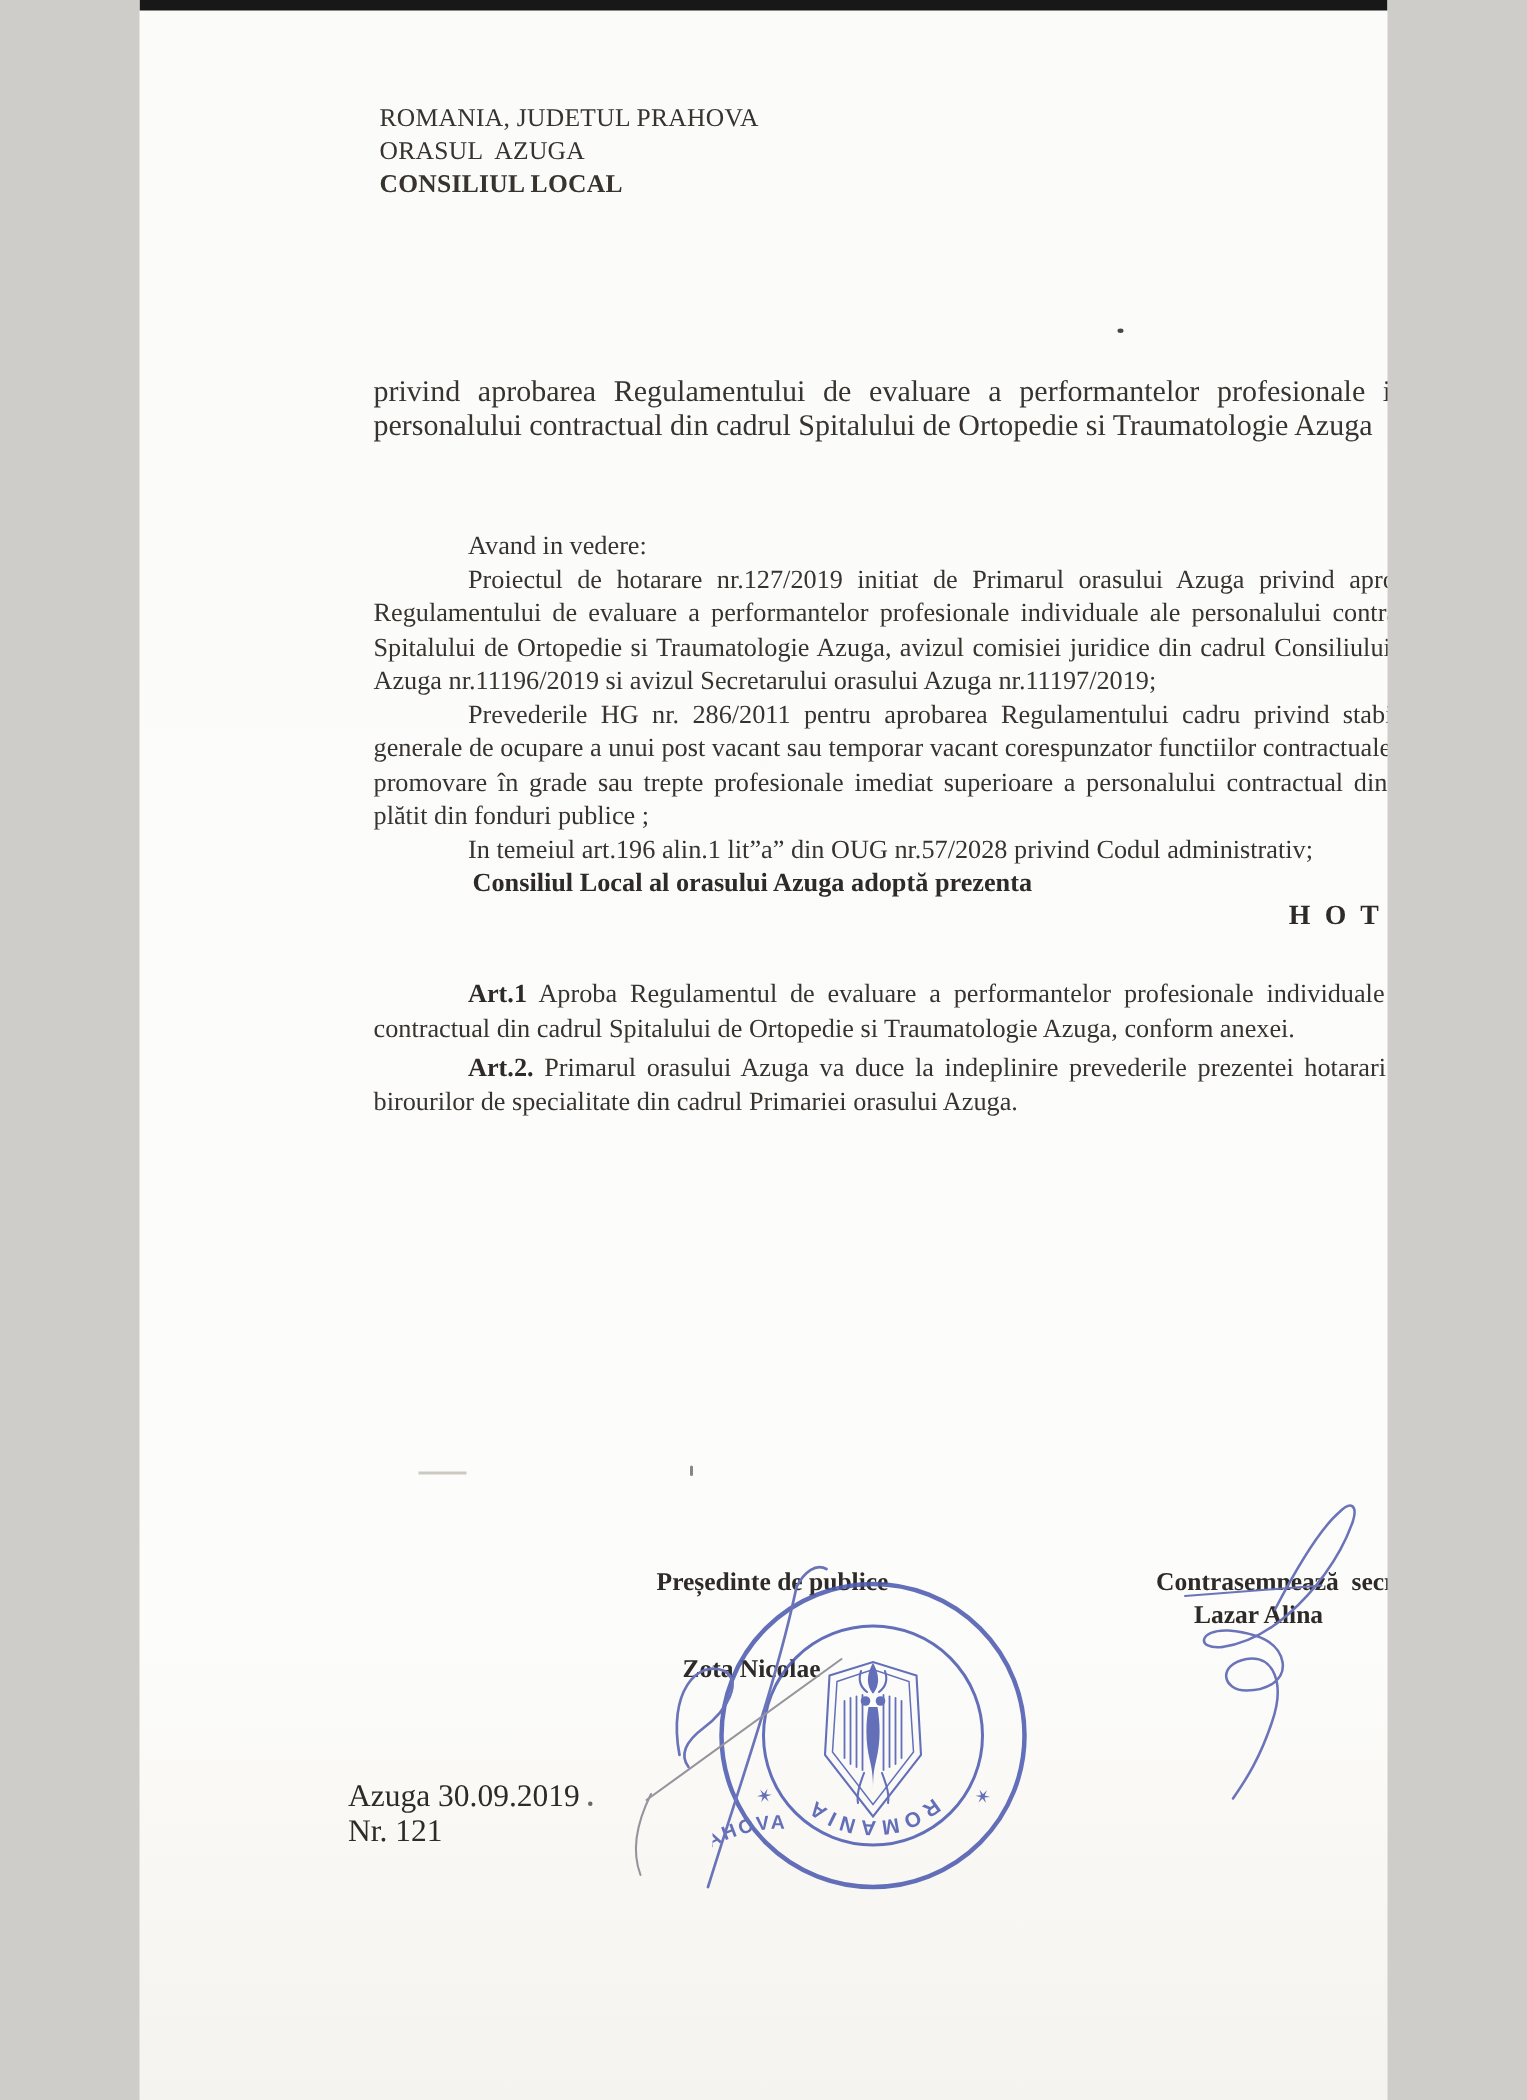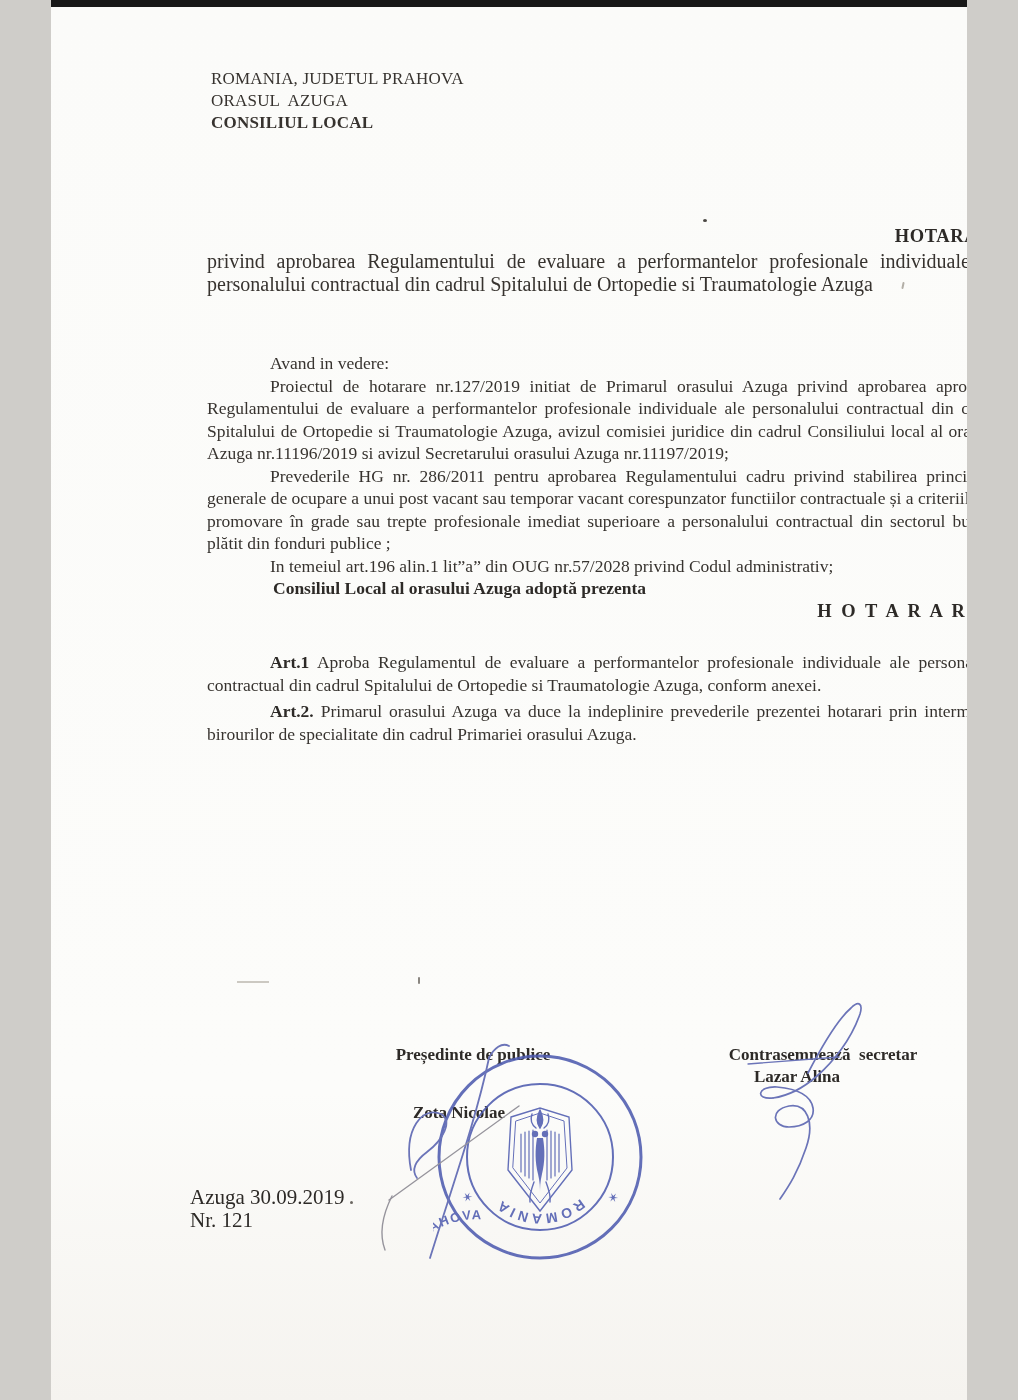--- a/index.html
+++ b/index.html
@@ -1,18 +1,18 @@
 <!DOCTYPE html>
 <html><head>
 <meta charset="utf-8">
 <style>
   html,body{margin:0;padding:0;background:#cfcdc9;}
   .page{
     position:relative;
-    width:916px;height:1400px;
+    width:832px;height:1400px;
     margin:0 auto;
     background:linear-gradient(180deg,#fbfbf9 0%,#fcfcfa 78%,#f5f3ef 100%);
     overflow:hidden;
     color:#37332f;
     font-family:"Liberation Serif","DejaVu Serif",serif;
   }
   .scan-band-top{position:absolute;top:0;left:0;right:0;height:7px;background:#181818;}
   .paper-margin{position:absolute;top:7px;bottom:0;left:992px;width:26px;background:#f6f4ef;}
   .paper-edge{position:absolute;top:7px;bottom:0;left:991px;width:1px;background:#dcd8d1;}
 

